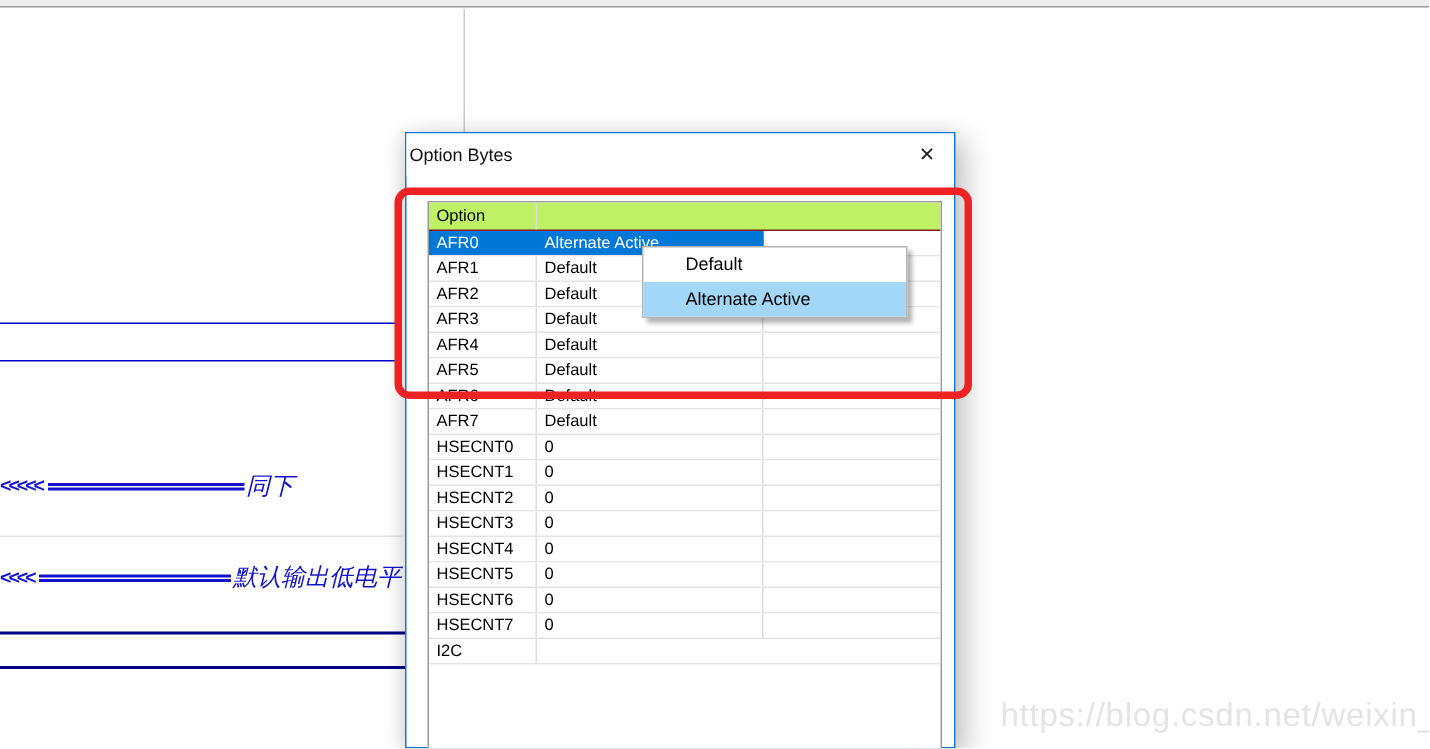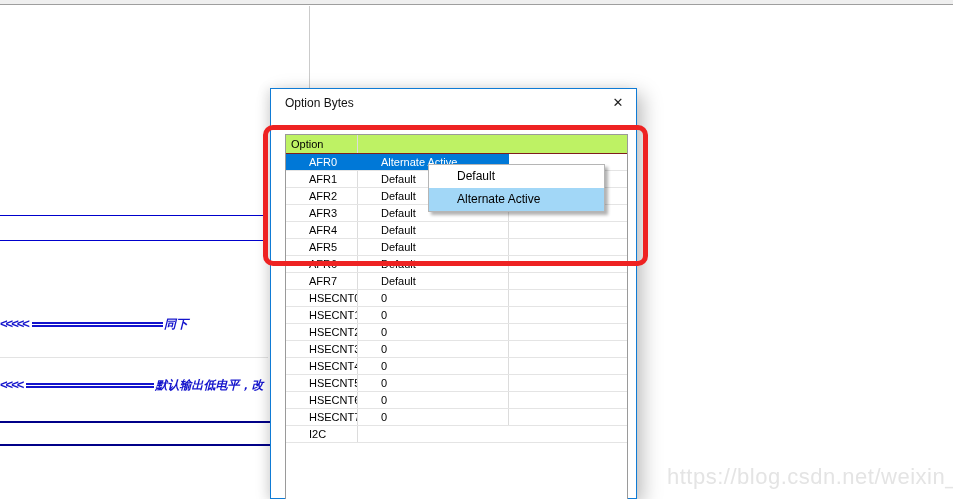--- a/index.html
+++ b/index.html
@@ -23,45 +23,45 @@
   
   .note { position:absolute; left:0; height:16px; display:flex; align-items:center;
           color:#1414cc; white-space:nowrap; z-index:1; }
   .note-1 { top:316px; }
   .note-2 { top:377px; }
   .arrows { font-size:13px; font-weight:bold; letter-spacing:-2px; line-height:14px; padding-right:4px; }
   .dline  { display:inline-block; height:5px; border-top:2px solid #1414cc;
             border-bottom:2px solid #1414cc; }
   .dline-1 { width:131px; }
   .dline-2 { width:128px; }
-  .note-text { font-style:italic; font-weight:bold; font-size:12px; margin-left:1px; }
+  .note-text { font-style:italic; font-weight:normal; font-size:16px; margin-left:1px; }
 
   
   .watermark { position:absolute; left:667px; top:464px; font-size:22px; color:#e4e4e4;
                letter-spacing:0.5px; z-index:1; }
 
   
   .dialog { position:absolute; left:270px; top:88px; width:367px; height:411px;
             background:#ffffff; border:1px solid #0f7bd5; z-index:2;
             box-shadow:6px 6px 18px rgba(0,0,0,0.25), -4px 0 10px rgba(0,0,0,0.08); }
   .titlebar { position:relative; height:29px; background:#ffffff; }
-  .title { font-size:12px; color:#111; line-height:29px; padding-left:14px; }
+  .title { font-size:12px; color:#111; line-height:29px; padding-left:2px; }
   .close-btn { position:absolute; right:5px; top:2px; width:26px; height:24px;
                font-size:13px; color:#222; text-align:center; line-height:24px; cursor:default; }
 
   
   .table { position:absolute; left:14px; top:45px; width:343px; height:400px;
            border:1px solid #9a9a9a; background:#ffffff; overflow:hidden; }
   .thead { display:flex; height:19px; border-bottom:1px solid #7f1d1d; background:#bef264; }
   .th { font-size:11px; color:#000; line-height:18px; padding-left:5px; }
   .c-opt { width:72px; border-right:1px solid #dcdcdc; }
   .c-val { width:151px; border-right:1px solid #dcdcdc; }
   .c-rest { flex:1; }
   .tr { display:flex; height:17px; border-bottom:1px solid #e4e4e4; background:#ffffff; }
-  .td { font-size:11px; color:#000; line-height:16px; padding-left:23px; overflow:hidden;
+  .td { font-size:11px; color:#000; line-height:16px; padding-left:5px; overflow:hidden;
         white-space:nowrap; }
   .tr.selected .c-opt, .tr.selected .c-val { background:#0078d7; color:#ffffff;
         border-right-color:#0078d7; }
 
   
   .redbox { position:absolute; left:263px; top:125px; width:385px; height:141px;
             border:5px solid #ee2222; border-radius:10px; z-index:3; pointer-events:none; }
 
   
   .menu { position:absolute; left:428px; top:164px; width:177px; background:#ffffff;

